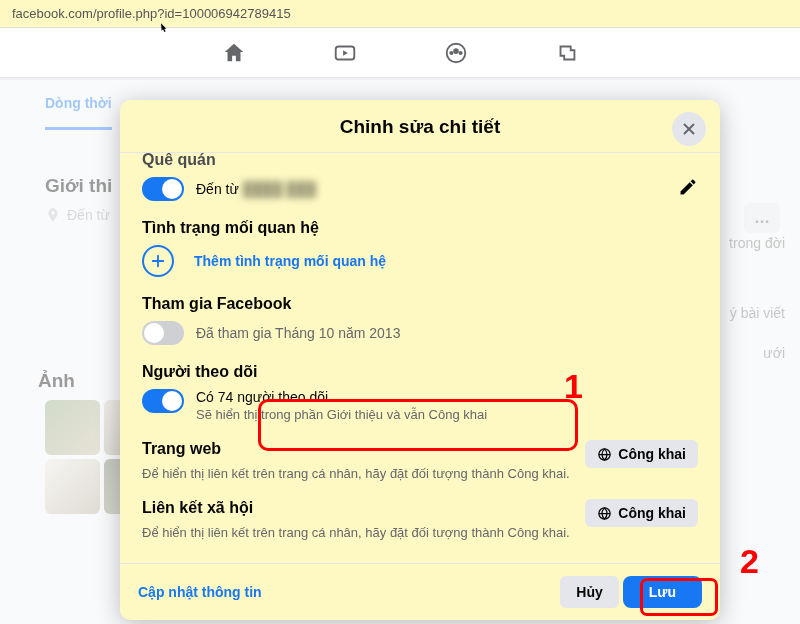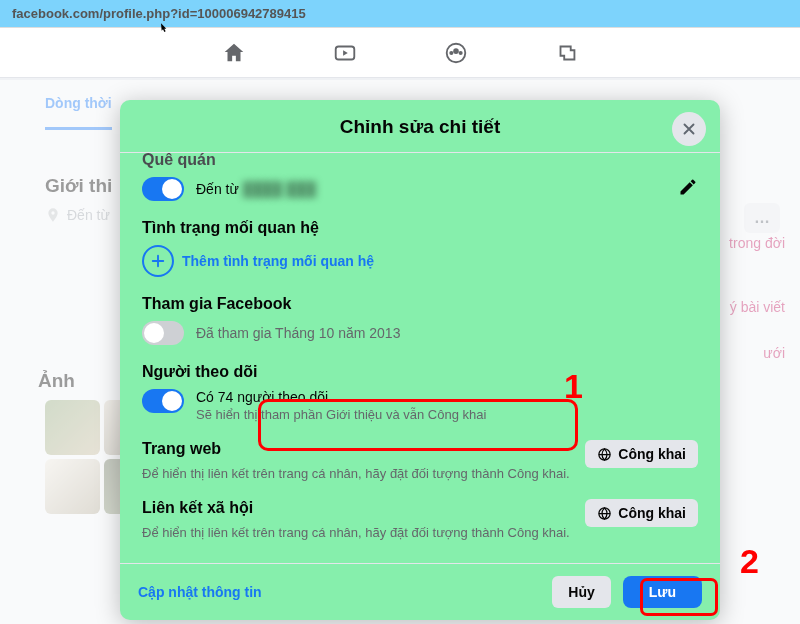--- a/index.html
+++ b/index.html
@@ -1,39 +1,39 @@
 <!DOCTYPE html>
 <html><head>
 <meta charset="utf-8">
 <style>
   * { box-sizing: border-box; margin: 0; padding: 0; }
   body { font-family: Helvetica, Arial, sans-serif; background: #f0f2f5; width: 800px; height: 624px; overflow: hidden; position: relative; }
   
-  .url-bar { background: #7dd3fc; padding: 6px 12px; font-size: 13px; color: #555; border-bottom: 1px solid #ddd; font-weight: bold; }
+  .url-bar { background: #fef9c3; padding: 6px 12px; font-size: 13px; color: #555; border-bottom: 1px solid #ddd; }
   .cursor { position: absolute; top: 22px; left: 155px; font-size: 16px; color: #000; }
   
   .top-nav { background: #fff; height: 50px; display: flex; align-items: center; justify-content: center; gap: 85px; border-bottom: 1px solid #e4e6eb; }
   .nav-icon { width: 26px; height: 26px; color: #65676b; display: flex; align-items: center; justify-content: center; }
   .nav-icon svg { width: 26px; height: 26px; fill: #65676b; }
   
   .backdrop { position: absolute; top: 80px; left: 0; right: 0; bottom: 0; background: rgba(255,255,255,0.6); }
   
   .bg-content { position: absolute; top: 85px; left: 0; right: 0; padding: 0 45px; }
   .bg-tabs { display: flex; gap: 15px; color: #1877f2; font-size: 14px; font-weight: 600; padding: 10px 0; }
   .bg-tab-active { border-bottom: 3px solid #1877f2; padding-bottom: 16px; }
   .bg-section { margin-top: 35px; }
   .bg-title { font-size: 19px; font-weight: 700; color: #050505; }
   .bg-row { margin-top: 10px; color: #9aa0a8; font-size: 14px; display: flex; align-items: center; gap: 6px; }
-  .bg-side-label { position: absolute; right: 15px; color: #be185d; font-size: 14px; }
+  .bg-side-label { position: absolute; right: 15px; color: #737373; font-size: 14px; }
   .bg-photos { position: absolute; top: 370px; left: 38px; font-size: 19px; font-weight: 700; color: #050505; }
   .bg-photo-grid { position: absolute; top: 400px; left: 45px; display: grid; grid-template-columns: 55px 55px; gap: 4px; }
   .bg-photo { width: 55px; height: 55px; background: linear-gradient(135deg, #8fa77a, #c3b79a); border-radius: 6px; }
   .bg-more { position: absolute; top: 118px; right: 20px; width: 36px; height: 30px; background: #e4e6eb; border-radius: 6px; display: flex; align-items: center; justify-content: center; color: #606770; font-weight: 700; }
   
-  .modal { position: absolute; top: 100px; left: 120px; width: 600px; height: 520px; background: #86efac; border-radius: 10px; box-shadow: 0 4px 25px rgba(0,0,0,0.25); overflow: hidden; display: flex; flex-direction: column; }
+  .modal { position: absolute; top: 100px; left: 120px; width: 600px; height: 520px; background: #fef9c3; border-radius: 10px; box-shadow: 0 4px 25px rgba(0,0,0,0.25); overflow: hidden; display: flex; flex-direction: column; }
   .modal-header { padding: 16px 20px 14px; text-align: center; border-bottom: 1px solid #e4e6eb; position: relative; }
   .modal-title { font-size: 19px; font-weight: 700; color: #050505; }
   .modal-close { position: absolute; top: 12px; right: 14px; width: 34px; height: 34px; border-radius: 50%; background: #e4e6eb; display: flex; align-items: center; justify-content: center; cursor: pointer; }
   .modal-close svg { width: 18px; height: 18px; fill: #606770; }
   
   .modal-body { flex: 1; overflow-y: auto; padding: 6px 22px 12px; }
   .section { margin-bottom: 18px; }
   .section-title { font-size: 16px; font-weight: 600; color: #050505; margin-bottom: 8px; }
   .row { display: flex; align-items: center; gap: 12px; position: relative; }
   .row-inner { display: flex; align-items: flex-start; gap: 12px; }
@@ -44,32 +44,32 @@
   .toggle-knob { position: absolute; top: 2px; width: 20px; height: 20px; border-radius: 50%; background: #fff; }
   .toggle.on .toggle-knob { right: 2px; }
   .toggle.off .toggle-knob { left: 2px; }
   
   .row-text { font-size: 14px; color: #050505; }
   .row-sub { font-size: 13px; color: #65676b; margin-top: 2px; }
   .blur { color: transparent; text-shadow: 0 0 7px rgba(0,0,0,0.35); }
   .edit-pencil { position: absolute; right: 0; top: 0; }
   .edit-pencil svg { width: 20px; height: 20px; fill: #050505; }
   
-  .add-row { display: flex; align-items: center; gap: 8px; color: #1877f2; font-size: 14px; font-weight: 600; cursor: pointer; }
+  .add-row { display: flex; align-items: center; gap: 20px; color: #1877f2; font-size: 14px; font-weight: 600; cursor: pointer; }
   .plus-circle { width: 32px; height: 32px; border: 2px solid #1877f2; border-radius: 50%; display: flex; align-items: center; justify-content: center; }
   .plus-circle svg { width: 18px; height: 18px; fill: #1877f2; }
   
   .desc { font-size: 13px; color: #65676b; margin-top: 3px; }
   
   .privacy-btn { position: absolute; right: 0; top: 0; background: #e4e6eb; border-radius: 6px; padding: 6px 12px; font-size: 14px; font-weight: 600; color: #050505; display: flex; align-items: center; gap: 6px; cursor: pointer; }
   .privacy-btn svg { width: 15px; height: 15px; fill: #050505; }
   
   .modal-footer { border-top: 1px solid #e4e6eb; padding: 12px 18px; display: flex; align-items: center; justify-content: space-between; }
   .update-link { color: #1877f2; font-size: 14px; font-weight: 600; cursor: pointer; }
-  .footer-actions { display: flex; gap: 12px; align-items: center; }
+  .footer-actions { display: flex; gap: 4px; align-items: center; }
   .btn-cancel { background: #e4e6eb; color: #050505; border: none; padding: 8px 16px; border-radius: 6px; font-size: 14px; font-weight: 600; cursor: pointer; }
   .btn-save { background: #1877f2; color: #fff; border: none; padding: 8px 26px; border-radius: 8px; font-size: 14px; font-weight: 600; cursor: pointer; }
   
   .annot { position: absolute; color: red; font-size: 34px; font-weight: 900; font-family: Arial; }
   .annot-1 { top: 367px; left: 564px; }
   .annot-2 { top: 542px; left: 740px; }
   .annot-box1 { position: absolute; top: 399px; left: 258px; width: 320px; height: 52px; border: 3px solid red; border-radius: 10px; pointer-events: none; }
   .annot-box2 { position: absolute; top: 578px; left: 640px; width: 78px; height: 38px; border: 3px solid red; border-radius: 7px; pointer-events: none; }
 </style>
 </head>
@@ -117,21 +117,21 @@
   <div class="bg-section">
     <div class="bg-title">Giới thi</div>
     <div class="bg-row">
       <svg viewBox="0 0 24 24" width="16" height="16" fill="#bcc0c4">
           <path d="M12 2a7 7 0 00-7 7c0 5 7 13 7 13s7-8 7-13a7 7 0 00-7-7zm0 9.5A2.5 2.5 0 1114.5 9 2.5 2.5 0 0112 11.5z"></path>
         </svg>
       <span>Đến từ</span>
     </div>
   </div>
   <div class="bg-side-label" style="top:150px">trong đời</div>
-  <div class="bg-side-label" style="top:214px">ý bài viết</div>
+  <div class="bg-side-label" style="top:220px">ý bài viết</div>
   <div class="bg-side-label" style="top:260px">ưới</div>
 </div>
 <div class="bg-photos">Ảnh</div>
 <div class="bg-photo-grid">
   <div class="bg-photo"></div>
   <div class="bg-photo" style="background:linear-gradient(135deg,#d9d2c5,#8f8978)"></div>
   <div class="bg-photo" style="background:linear-gradient(135deg,#eae6dd,#b0a895)"></div>
   <div class="bg-photo" style="background:linear-gradient(135deg,#6d7860,#a7b191)"></div>
 </div>
 
@@ -189,21 +189,21 @@
     </div>
 
     <div class="section">
       <div class="section-title">Người theo dõi</div>
       <div class="row-inner">
         <div class="toggle on">
             <div class="toggle-knob"></div>
           </div>
         <div>
           <div class="row-text">Có 74 người theo dõi</div>
-          <div class="row-sub">Sẽ hiển thị tham phần Giới thiệu và vẫn Công khai</div>
+          <div class="row-sub">Sẽ hiển thị trong phần Giới thiệu và vẫn Công khai</div>
         </div>
       </div>
     </div>
 
     <div class="section" style="position:relative">
       <div class="section-title">Trang web</div>
       <div class="desc">Để hiển thị liên kết trên trang cá nhân, hãy đặt đối tượng thành Công khai.</div>
       <div class="privacy-btn">
         <svg viewBox="0 0 24 24">
             <circle cx="12" cy="12" r="9" fill="none" stroke="#050505" stroke-width="2"></circle>

